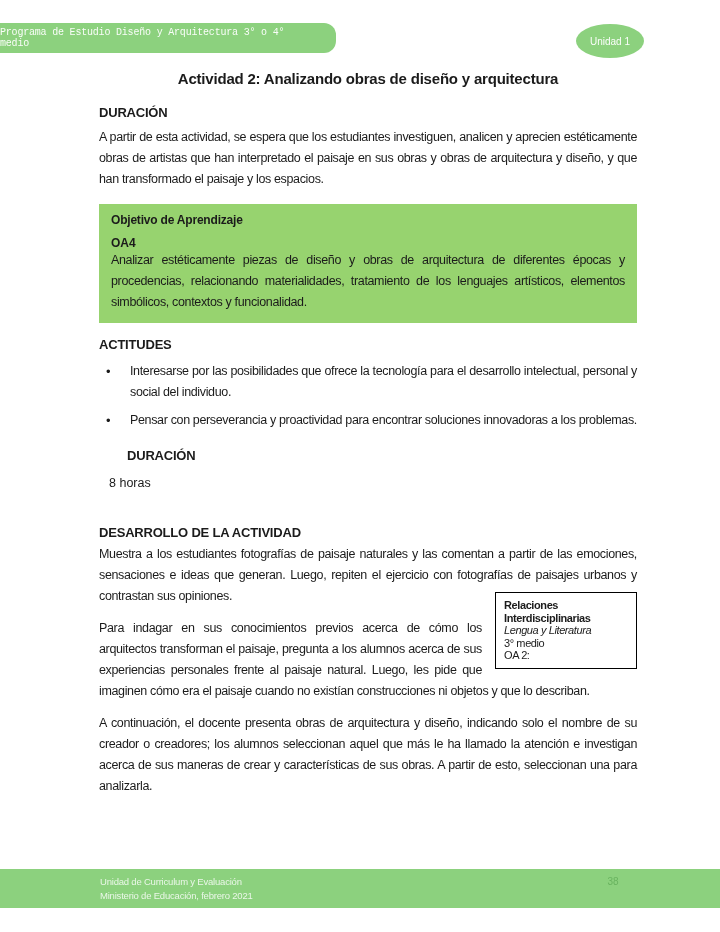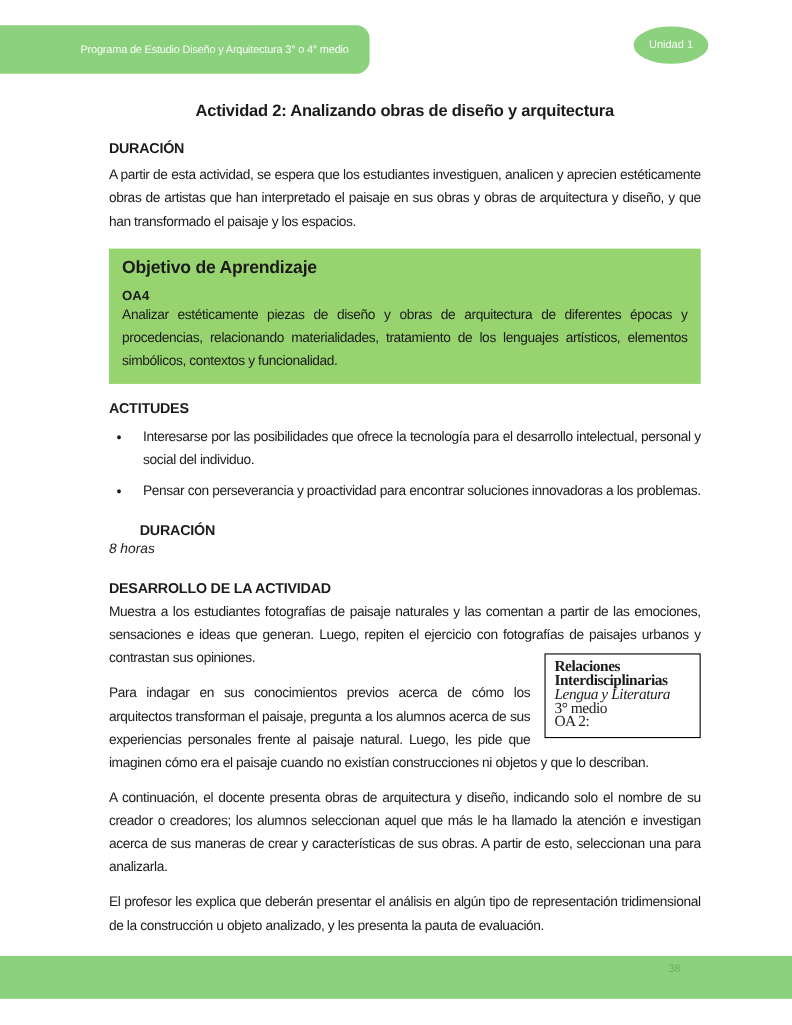--- a/index.html
+++ b/index.html
@@ -15,49 +15,50 @@
     background: #ffffff;
     font-family: "Liberation Sans", sans-serif;
     color: #1b1b1b;
     overflow: hidden;
   }
 
   
   .header-band {
     position: absolute;
     left: 0; top: 23px;
-    width: 336px; height: 44px;
+    width: 336px; height: 30px;
     background: var(--band-green);
     border-radius: 0 12px 12px 0;
     display: flex;
     align-items: center;
     justify-content: flex-end;
     padding-right: 19px;
     box-sizing: border-box;
     color: rgba(255,255,255,0.95);
     font-size: 10px;
     letter-spacing: -0.2px;
+    font-family: Liberation Mono, monospace;
   }
   .unit-badge {
     position: absolute;
     left: 576px; top: 24px;
     width: 68px; height: 34px;
     background: var(--band-green);
     border-radius: 50%;
     display: flex;
     align-items: center;
     justify-content: center;
     color: rgba(255,255,255,0.97);
     font-size: 10px;
   }
 
   
   .content {
     position: absolute;
-    left: 99px; top: 92px;
+    left: 99px; top: 70px;
     width: 538px;
   }
   .doc-title {
     margin: 0;
     font-size: 15px;
     font-weight: bold;
     text-align: center;
     letter-spacing: -0.2px;
   }
   .sec-heading {
@@ -75,21 +76,21 @@
   }
   .mt-proposito-h { margin-top: 18px; }
   .mt-proposito-p { margin-top: 7px; }
 
   
   .oa-box {
     margin-top: 14px;
     background: var(--box-green);
     padding: 9px 12px 10px 12px;
   }
-  .oa-title { margin: 0; font-size: 16px; font-weight: bold; letter-spacing: -0.2px; }
+  .oa-title { margin: 0; font-size: 12px; font-weight: bold; letter-spacing: -0.2px; }
   .oa-code  { margin: 9px 0 0 0; font-size: 12px; font-weight: bold; }
   .oa-body  { margin: 0; }
 
   .mt-actitudes-h { margin-top: 14px; }
   .bullet-list {
     list-style: none;
     margin: 9px 0 0 0;
     padding: 0 0 0 31px;
   }
   .bullet-list li {
@@ -102,46 +103,45 @@
   .bullet-list li + li { margin-top: 7px; }
   .bullet-list li::before {
     content: "\2022";
     position: absolute;
     left: -24px;
     top: 0;
     font-size: 13px;
   }
 
   .mt-duracion-h { margin-top: 17px; padding-left: 28px; }
-  .duracion-value { margin: 0; font-size: 12.5px; line-height: 21px; font-style: italic; }
-
-  .mt-desarrollo-h { margin-top: 17px; }
+  .duracion-value { margin: 10px; font-size: 12.5px; line-height: 21px; }
+
+  .mt-desarrollo-h { margin-top: 31px; }
 
   
   .flow { margin-top: 4px; }
   .flow::after { content: ""; display: block; clear: both; }
   .flow p + p { margin-top: 11px; }
   .float-spacer {
     float: right;
     width: 0;
     height: 48px;
   }
   .inter-box {
     float: right;
     clear: right;
     width: 142px;
     margin: 0 0 10px 13px;
     border: 1.5px solid #000;
     padding: 6px 8px;
     box-sizing: border-box;
-    font-size: 14px;
+    font-size: 11px;
     letter-spacing: -0.4px;
     line-height: 12.5px;
     text-align: left;
-    font-family: Liberation Serif, serif;
   }
   .inter-title { font-weight: bold; }
   .inter-subject { font-style: italic; }
 
   
   .footer {
     position: absolute;
     left: 0; top: 869px;
     width: 720px; height: 39px;
     background: var(--band-green);
@@ -203,22 +203,25 @@
       <div class="float-spacer"></div>
       <div class="inter-box">
         <div class="inter-title">Relaciones Interdisciplinarias</div>
         <div class="inter-subject">Lengua y Literatura</div>
         <div>3° medio</div>
         <div>OA 2:</div>
       </div>
       <p class="body-text">Muestra a los estudiantes fotografías de paisaje naturales y las comentan a partir de las emociones, sensaciones e ideas que generan. Luego, repiten el ejercicio con fotografías de paisajes urbanos y contrastan sus opiniones.</p>
       <p class="body-text">Para indagar en sus conocimientos previos acerca de cómo los arquitectos transforman el paisaje, pregunta a los alumnos acerca de sus experiencias personales frente al paisaje natural. Luego, les pide que imaginen cómo era el paisaje cuando no existían construcciones ni objetos y que lo describan.</p>
       <p class="body-text">A continuación, el docente presenta obras de arquitectura y diseño, indicando solo el nombre de su creador o creadores; los alumnos seleccionan aquel que más le ha llamado la atención e investigan acerca de sus maneras de crear y características de sus obras. A partir de esto, seleccionan una para analizarla.</p>
-      <p class="body-text">El profesor les explica que deberán presentar el análisis en algún tipo de representación tridimensional de la construcción u objeto analizado, y les presenta la pauta de evaluación.</p>
     </div>
 
   </div>
 
   <div class="footer">
+    <div class="footer-text">
+      <div>Unidad de Curriculum y Evaluación</div>
+      <div>Ministerio de Educación, febrero 2021</div>
+    </div>
     <div class="page-number">38</div>
   </div>
 
 </div>
 
 </body></html>

